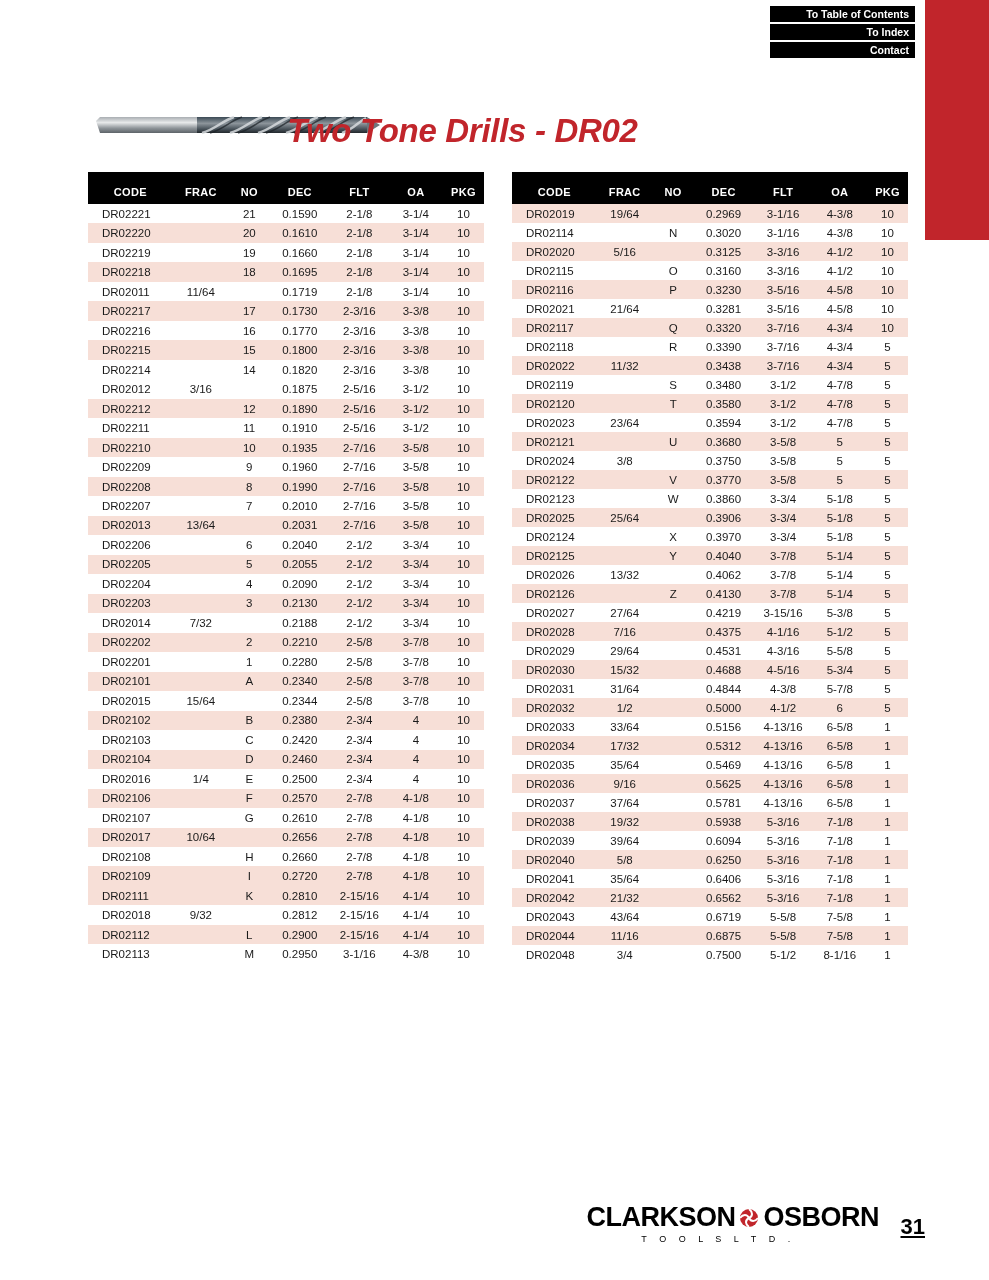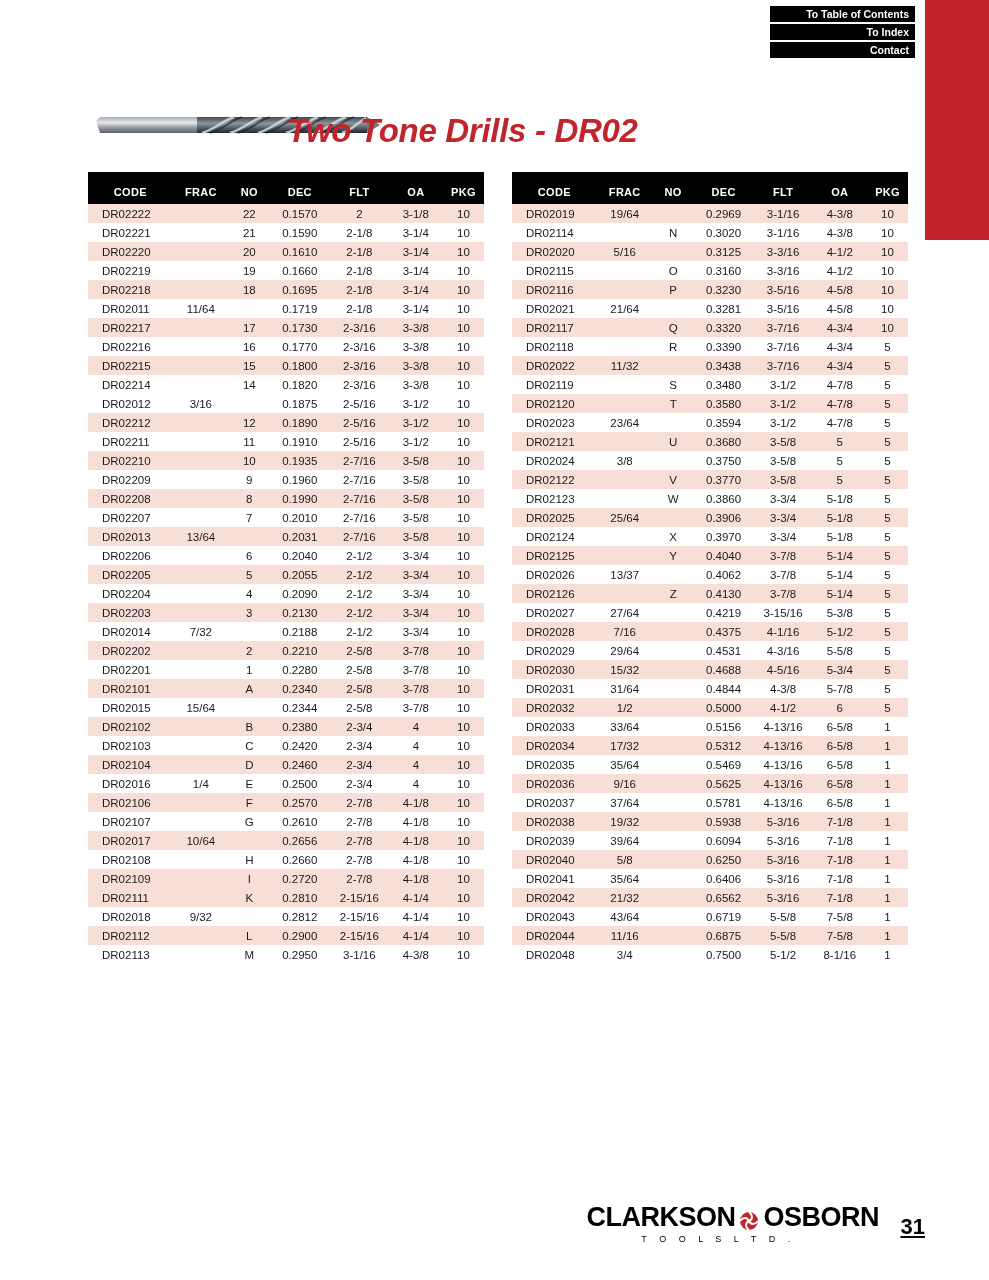--- a/index.html
+++ b/index.html
@@ -112,21 +112,21 @@
     position: absolute;
     right: 110px; bottom: 6px;
     text-align: center;
   }
   .logo-main {
     font-size: 27px;
     font-weight: bold;
     color: #000000;
     letter-spacing: -0.5px;
     display: flex;
-    align-items: flex-end;
+    align-items: center;
     justify-content: center;
     margin-left: 29px;
   }
   .logo-mark {
     display: inline-block;
     width: 26px; height: 24px;
     margin: 0 1px;
   }
   .logo-sub {
     font-size: 9px;
@@ -206,29 +206,20 @@
           <th class="c-code">CODE</th>
           <th class="c-frac">FRAC</th>
           <th class="c-no">NO</th>
           <th class="c-dec">DEC</th>
           <th class="c-flt">FLT</th>
           <th class="c-oa">OA</th>
           <th class="c-pkg">PKG</th>
         </tr>
       </thead>
       <tbody>
-          <tr class="alt">
-            <td class="c-code">DR02222</td>
-            <td class="c-frac"></td>
-            <td class="c-no">22</td>
-            <td class="c-dec">0.1570</td>
-            <td class="c-flt">2</td>
-            <td class="c-oa">3-1/8</td>
-            <td class="c-pkg">10</td>
-          </tr>
           <tr>
             <td class="c-code">DR02221</td>
             <td class="c-frac"></td>
             <td class="c-no">21</td>
             <td class="c-dec">0.1590</td>
             <td class="c-flt">2-1/8</td>
             <td class="c-oa">3-1/4</td>
             <td class="c-pkg">10</td>
           </tr>
           <tr class="alt">
@@ -755,21 +746,21 @@
             <td class="c-code">DR02125</td>
             <td class="c-frac"></td>
             <td class="c-no">Y</td>
             <td class="c-dec">0.4040</td>
             <td class="c-flt">3-7/8</td>
             <td class="c-oa">5-1/4</td>
             <td class="c-pkg">5</td>
           </tr>
           <tr>
             <td class="c-code">DR02026</td>
-            <td class="c-frac">13/37</td>
+            <td class="c-frac">13/32</td>
             <td class="c-no"></td>
             <td class="c-dec">0.4062</td>
             <td class="c-flt">3-7/8</td>
             <td class="c-oa">5-1/4</td>
             <td class="c-pkg">5</td>
           </tr>
           <tr class="alt">
             <td class="c-code">DR02126</td>
             <td class="c-frac"></td>
             <td class="c-no">Z</td>

